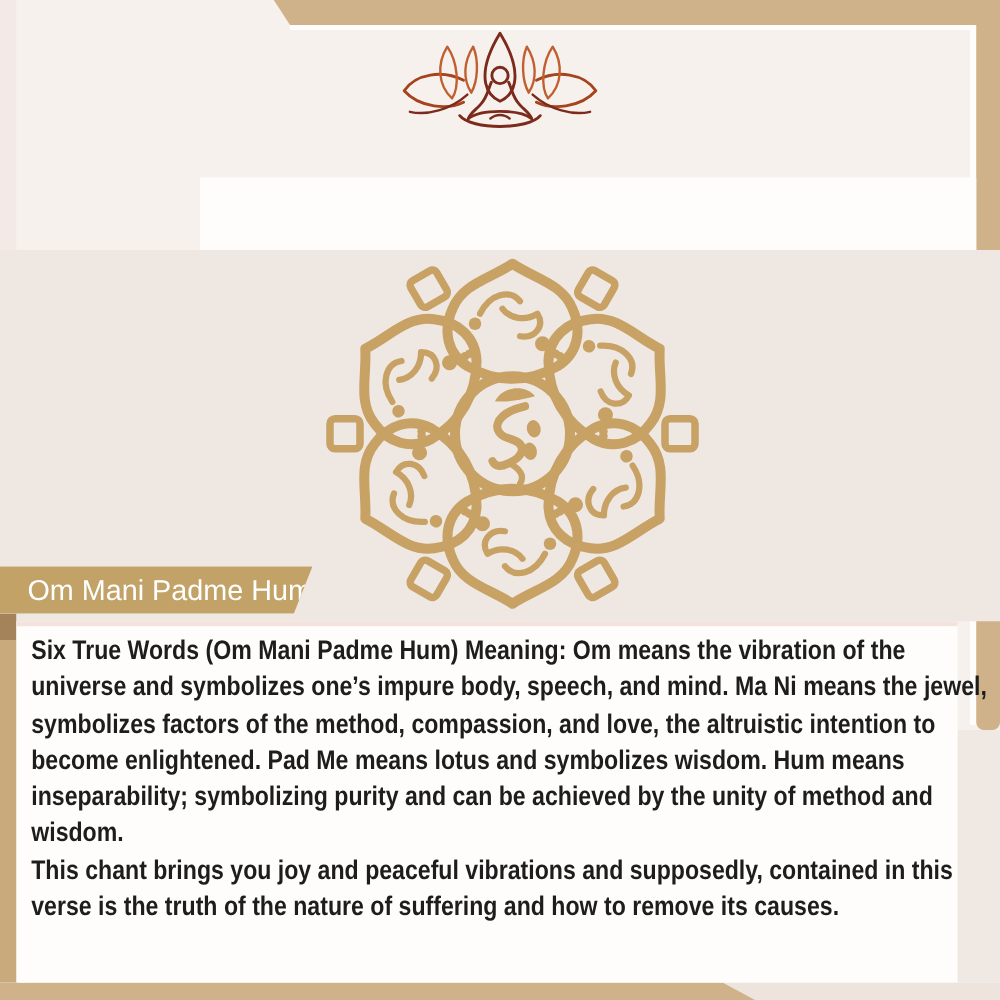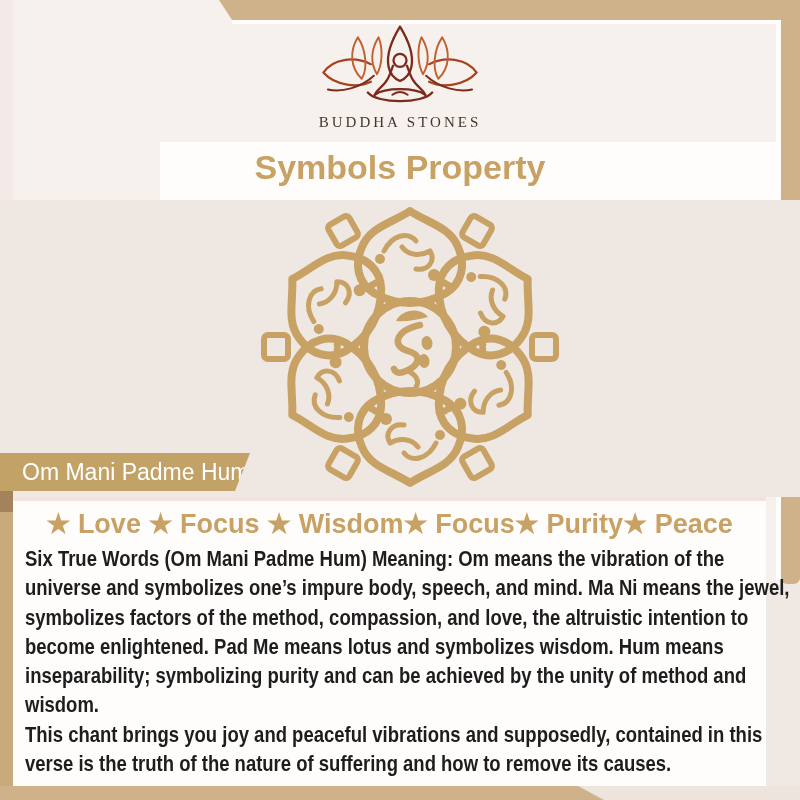--- a/index.html
+++ b/index.html
@@ -95,22 +95,20 @@
       <path class="stroke-maroon" stroke-width="3" d="M110,6 C99,24 92,42 95,58 C97,68 103,74 110,77 C117,74 123,68 125,58 C128,42 121,24 110,6 Z"></path>
 
       <circle class="stroke-maroon" stroke-width="3" cx="110" cy="50" r="8.5"></circle>
       <path class="stroke-maroon" stroke-width="3" d="M101,57 C97,66 97,72 90,80 C85,86 80,88 77,95"></path>
       <path class="stroke-maroon" stroke-width="3" d="M119,57 C123,66 123,72 130,80 C135,86 140,88 143,95"></path>
       <path class="stroke-maroon" stroke-width="3" d="M77,95 C90,85 130,85 143,95"></path>
       <path class="stroke-maroon" stroke-width="3" d="M68,92 C80,107 140,107 152,92"></path>
       <path class="stroke-maroon" stroke-width="2.5" d="M100,95 C106,90 114,90 120,95"></path>
     </svg>
   </div>
-  <div class="brand-name">BUDDHA STONES</div>
-  <div class="page-title">Symbols Property</div>
 
   <div class="mandala-section">
     <svg class="mandala" viewBox="-150 -150 300 300" stroke-linecap="round" stroke-linejoin="round">
       <defs>
         <g id="petal-unit">
           <path class="stroke-gold" stroke-width="8" d="M0,-136 C-18,-124 -40,-120 -48,-100 C-56,-82 -52,-64 -36,-54 C-22,-46 -10,-44 0,-44 C10,-44 22,-46 36,-54 C52,-64 56,-82 48,-100 C40,-120 18,-124 0,-136 Z"></path>
           <path class="stroke-gold" stroke-width="5" d="M-26,-96 C-18,-112 -2,-116 6,-106"></path>
           <path class="stroke-gold" stroke-width="5" d="M-8,-100 C-2,-92 10,-90 20,-96 C26,-86 18,-76 6,-78"></path>
           <circle class="fill-gold" cx="-30" cy="-88" r="5"></circle>
           <circle class="fill-gold" cx="24" cy="-72" r="6"></circle>
@@ -142,21 +140,20 @@
       <ellipse class="fill-gold" cx="14" cy="14" rx="5.5" ry="7" transform="rotate(-12 14 14)"></ellipse>
     </svg>
   </div>
 
   <div class="ribbon">
     <span>Om Mani Padme Hum</span>
   </div>
   <div class="fold-square"></div>
 
   <div class="panel">
-    <div class="tagline">★ Love ★ Focus ★ Wisdom★ Focus★ Purity★ Peace</div>
     <div class="body-text">
       <div class="line">Six True Words (Om Mani Padme Hum) Meaning: Om means the vibration of the</div>
       <div class="line">universe and symbolizes one’s impure body, speech, and mind. Ma Ni means the jewel,</div>
       <div class="line">symbolizes factors of the method, compassion, and love, the altruistic intention to</div>
       <div class="line">become enlightened. Pad Me means lotus and symbolizes wisdom. Hum means</div>
       <div class="line">inseparability; symbolizing purity and can be achieved by the unity of method and</div>
       <div class="line">wisdom.</div>
       <div class="line">This chant brings you joy and peaceful vibrations and supposedly, contained in this</div>
       <div class="line">verse is the truth of the nature of suffering and how to remove its causes.</div>
     </div>

